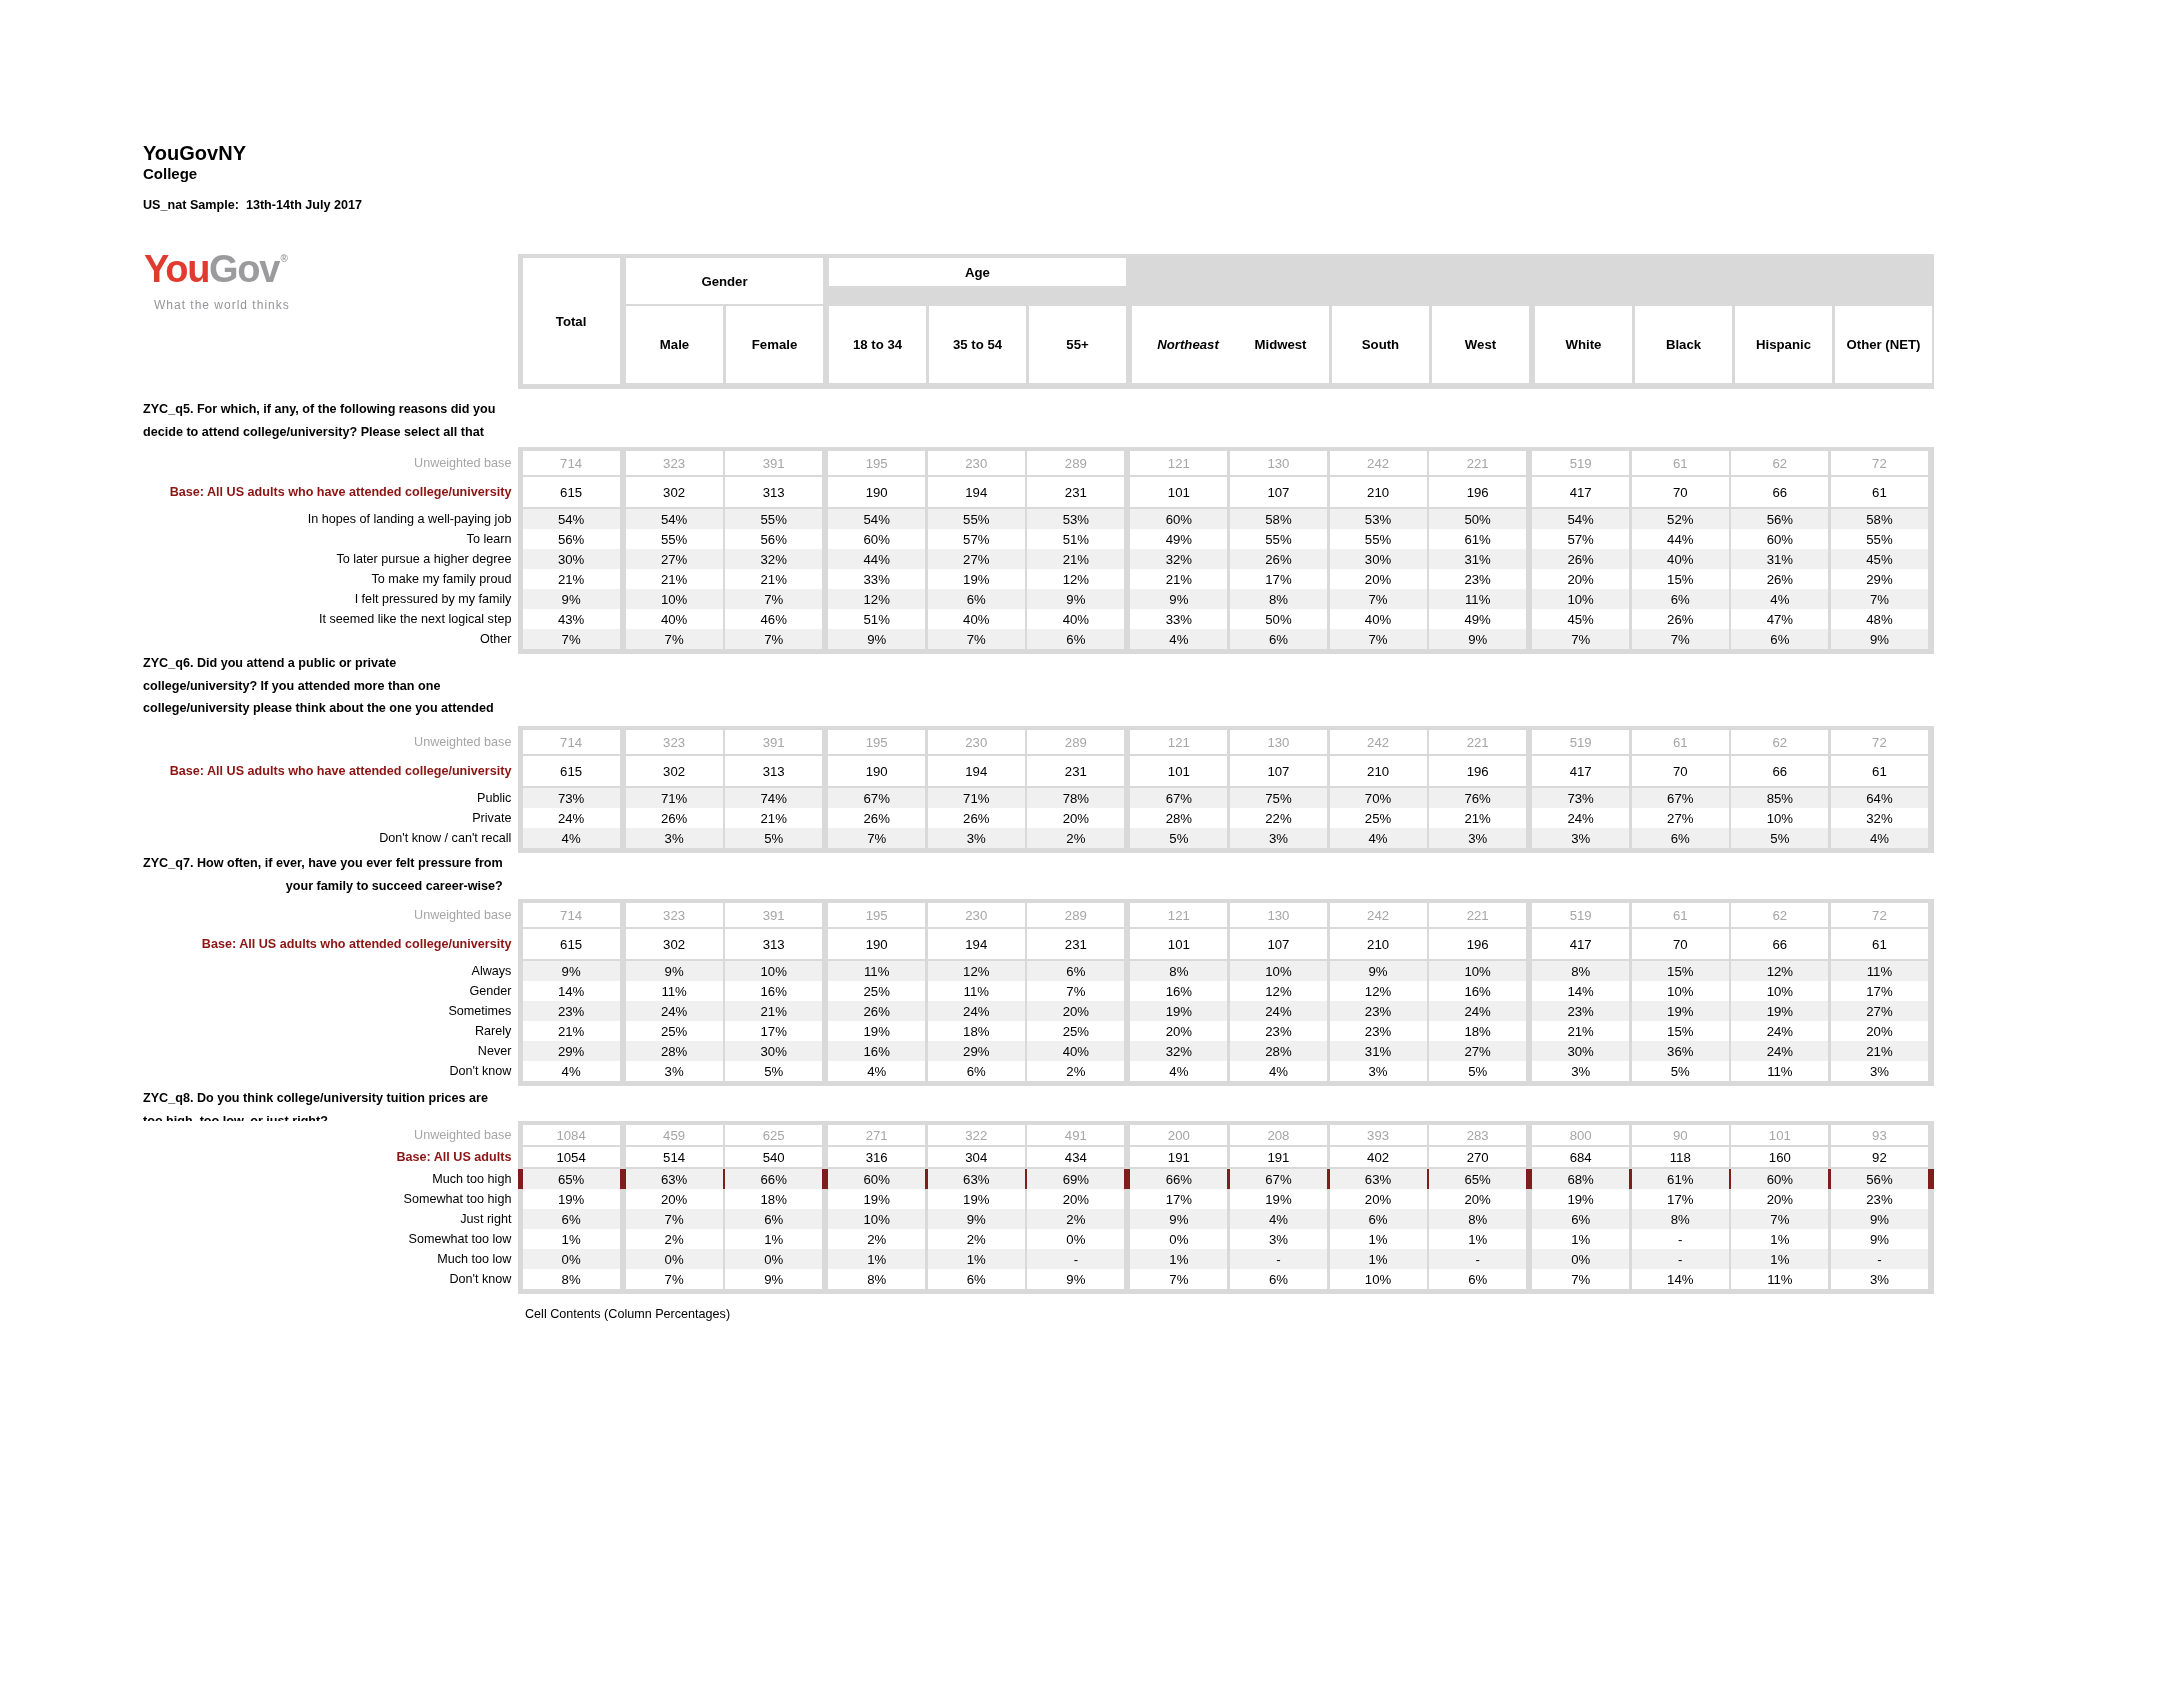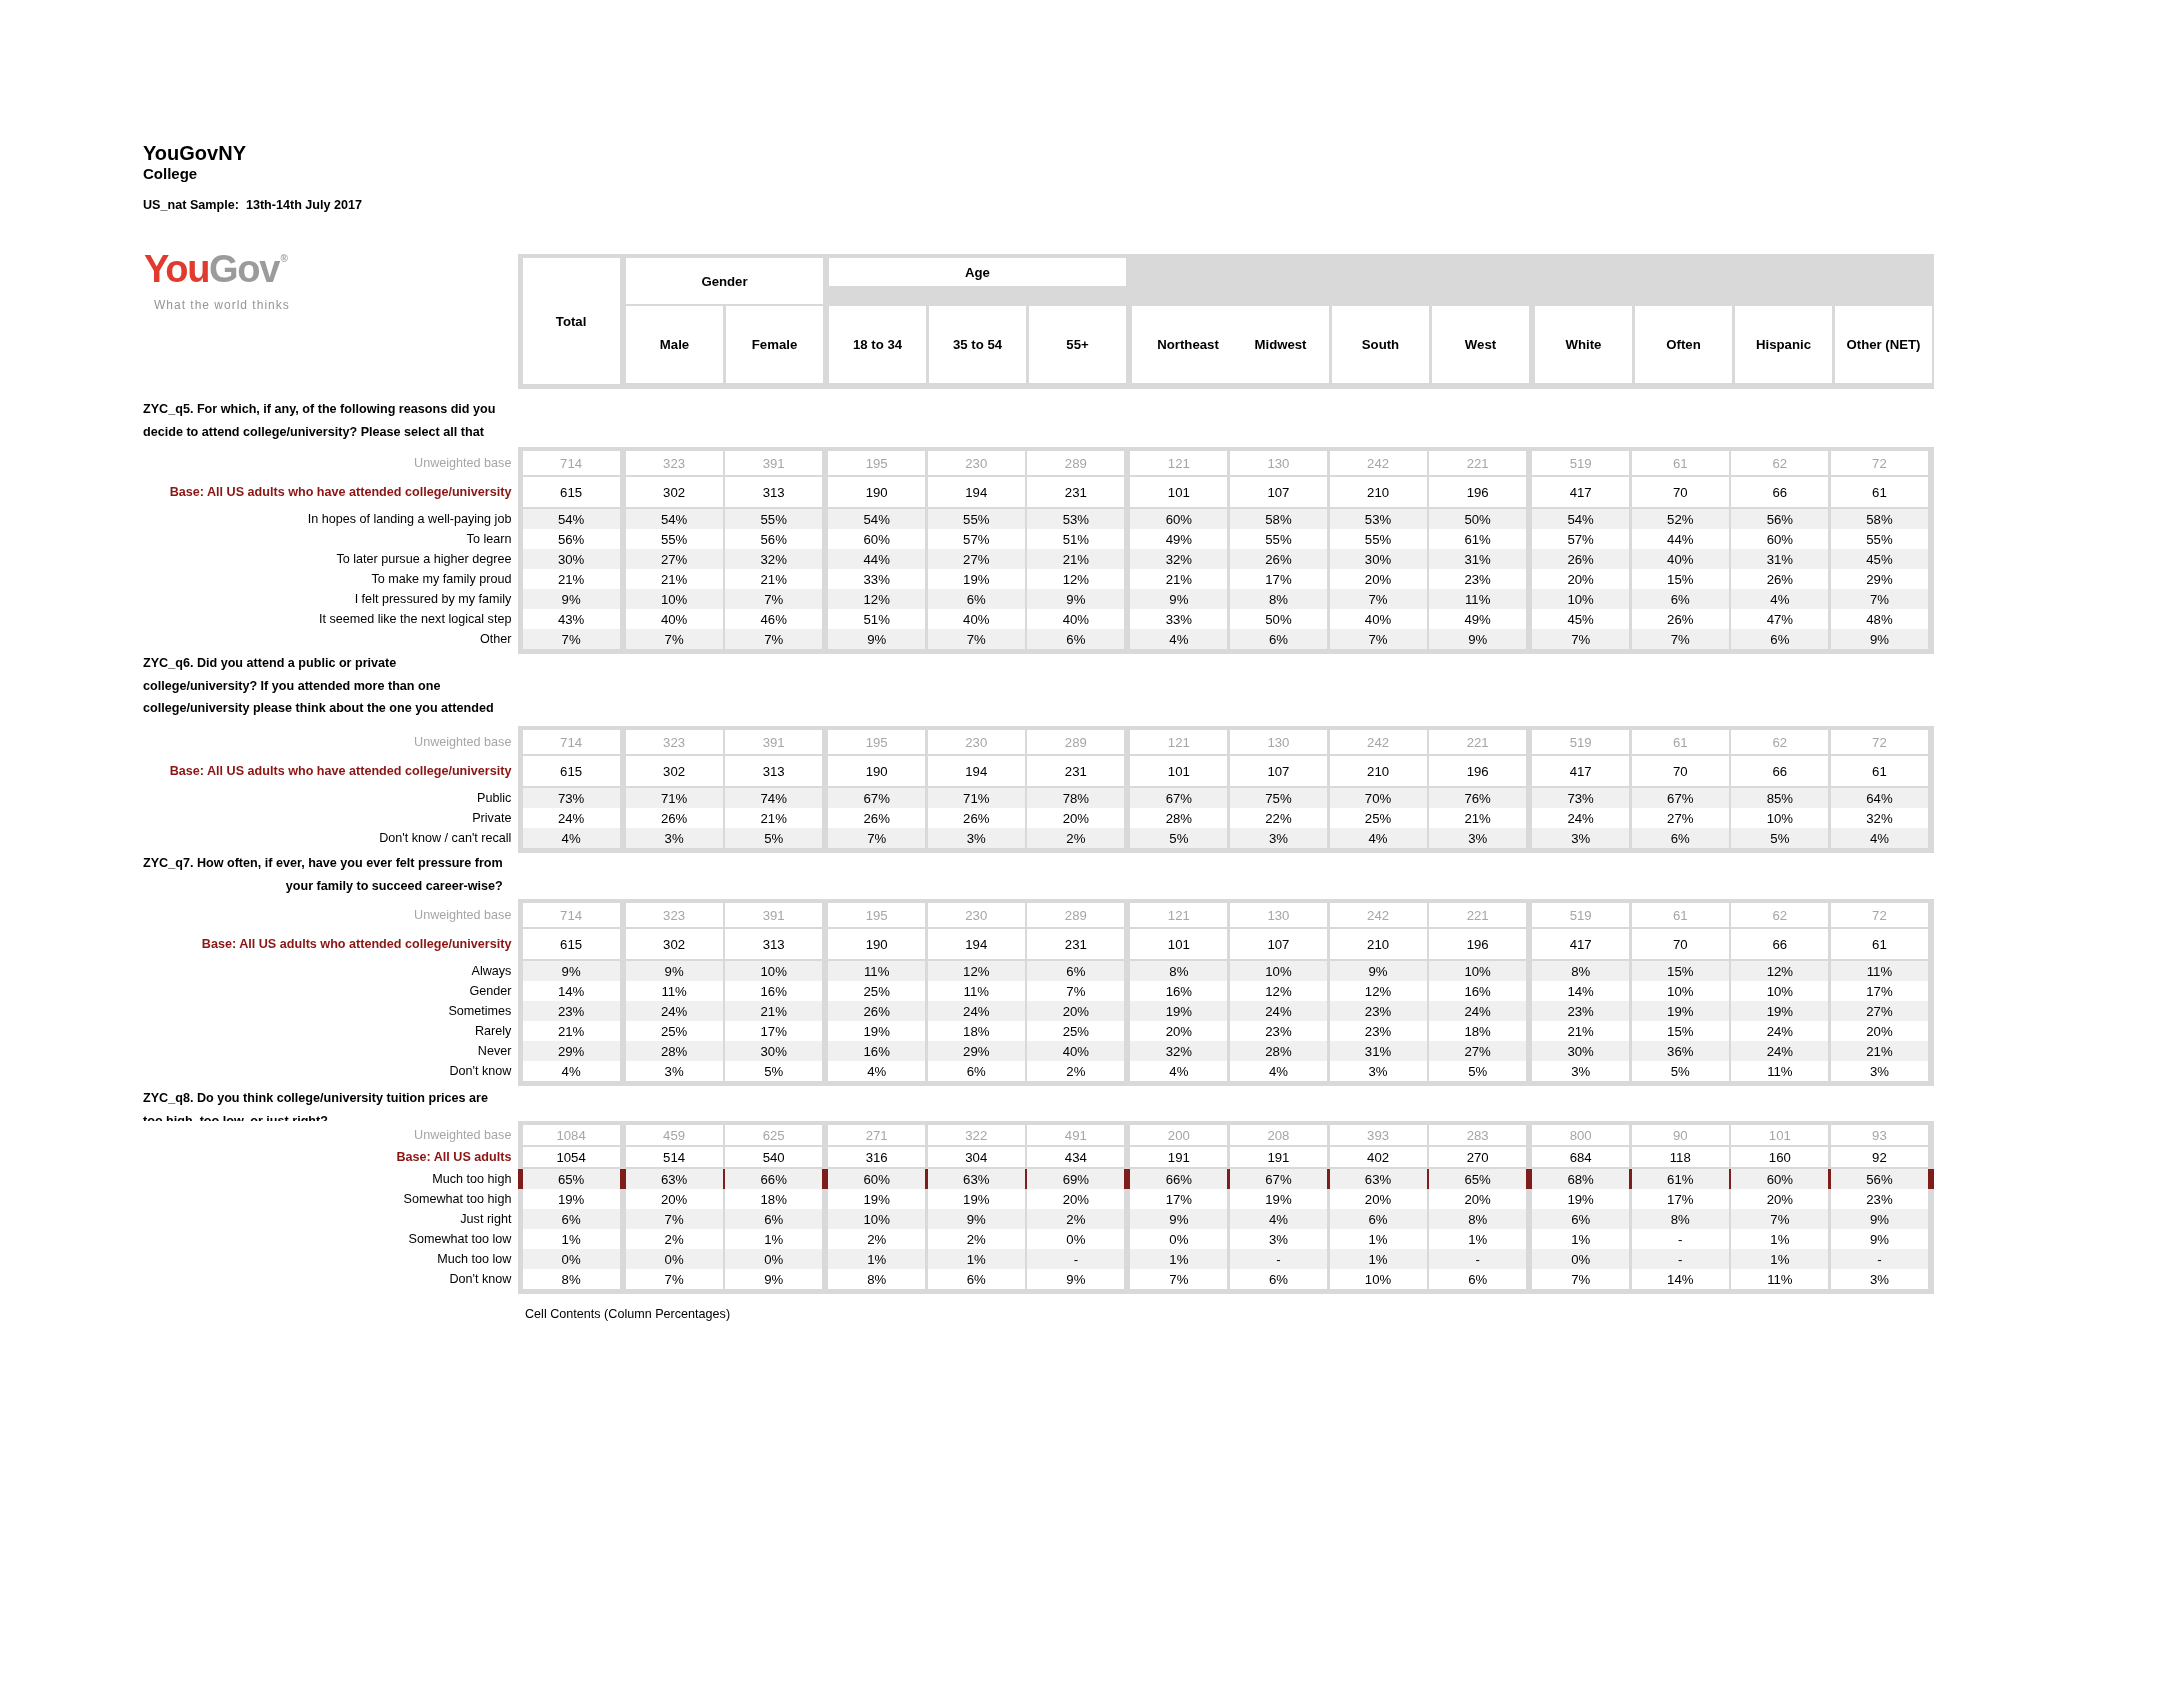--- a/index.html
+++ b/index.html
@@ -64,26 +64,26 @@
 
   <div id="colheader" class="colheader" style="left: 518px; top: 254px; width: 1416px; height: 135px; background: rgb(217, 217, 217);">
       <div class="hcell" style="left: 4.6px; top: 4px; width: 97px; height: 126px;">Total</div>
       <div class="hcell" style="left: 108px; top: 4px; width: 197px; height: 46px;">Gender</div>
       <div class="hcell" style="left: 108px; top: 52px; width: 97px; height: 77px;">Male</div>
       <div class="hcell" style="left: 208px; top: 52px; width: 97px; height: 77px;">Female</div>
       <div class="hcell" style="left: 311px; top: 4px; width: 297px; height: 28px;">Age</div>
       <div class="hcell" style="left: 311px; top: 52px; width: 97px; height: 77px; text-align: center;">18 to 34</div>
       <div class="hcell" style="left: 411px; top: 52px; width: 97px; height: 77px;">35 to 54</div>
       <div class="hcell" style="left: 511px; top: 52px; width: 97px; height: 77px;">55+</div>
-      <div class="hcell" style="left: 614px; top: 52px; width: 112px; height: 77px;">Northeast</div>
+      <div class="hcell" style="left: 614px; top: 52px; width: 112px; height: 77px; font-style: italic;">Northeast</div>
       <div class="hcell" style="left: 714px; top: 52px; width: 97px; height: 77px;">Midwest</div>
       <div class="hcell" style="left: 814px; top: 52px; width: 97px; height: 77px;">South</div>
       <div class="hcell" style="left: 914px; top: 52px; width: 97px; height: 77px;">West</div>
       <div class="hcell" style="left: 1017px; top: 52px; width: 97px; height: 77px;">White</div>
-      <div class="hcell" style="left: 1117px; top: 52px; width: 97px; height: 77px;">Often</div>
+      <div class="hcell" style="left: 1117px; top: 52px; width: 97px; height: 77px;">Black</div>
       <div class="hcell" style="left: 1217px; top: 52px; width: 97px; height: 77px;">Hispanic</div>
       <div class="hcell" style="left: 1317px; top: 52px; width: 97px; height: 77px;">Other (NET)</div>
     </div>
 
   <div id="qtexts">
       <div class="qtext" style="top: 398px;">
         <div>ZYC_q5. For which, if any, of the following reasons did you</div>
         <div>decide to attend college/university? Please select all that</div>
         <div>apply.</div>
       </div>

